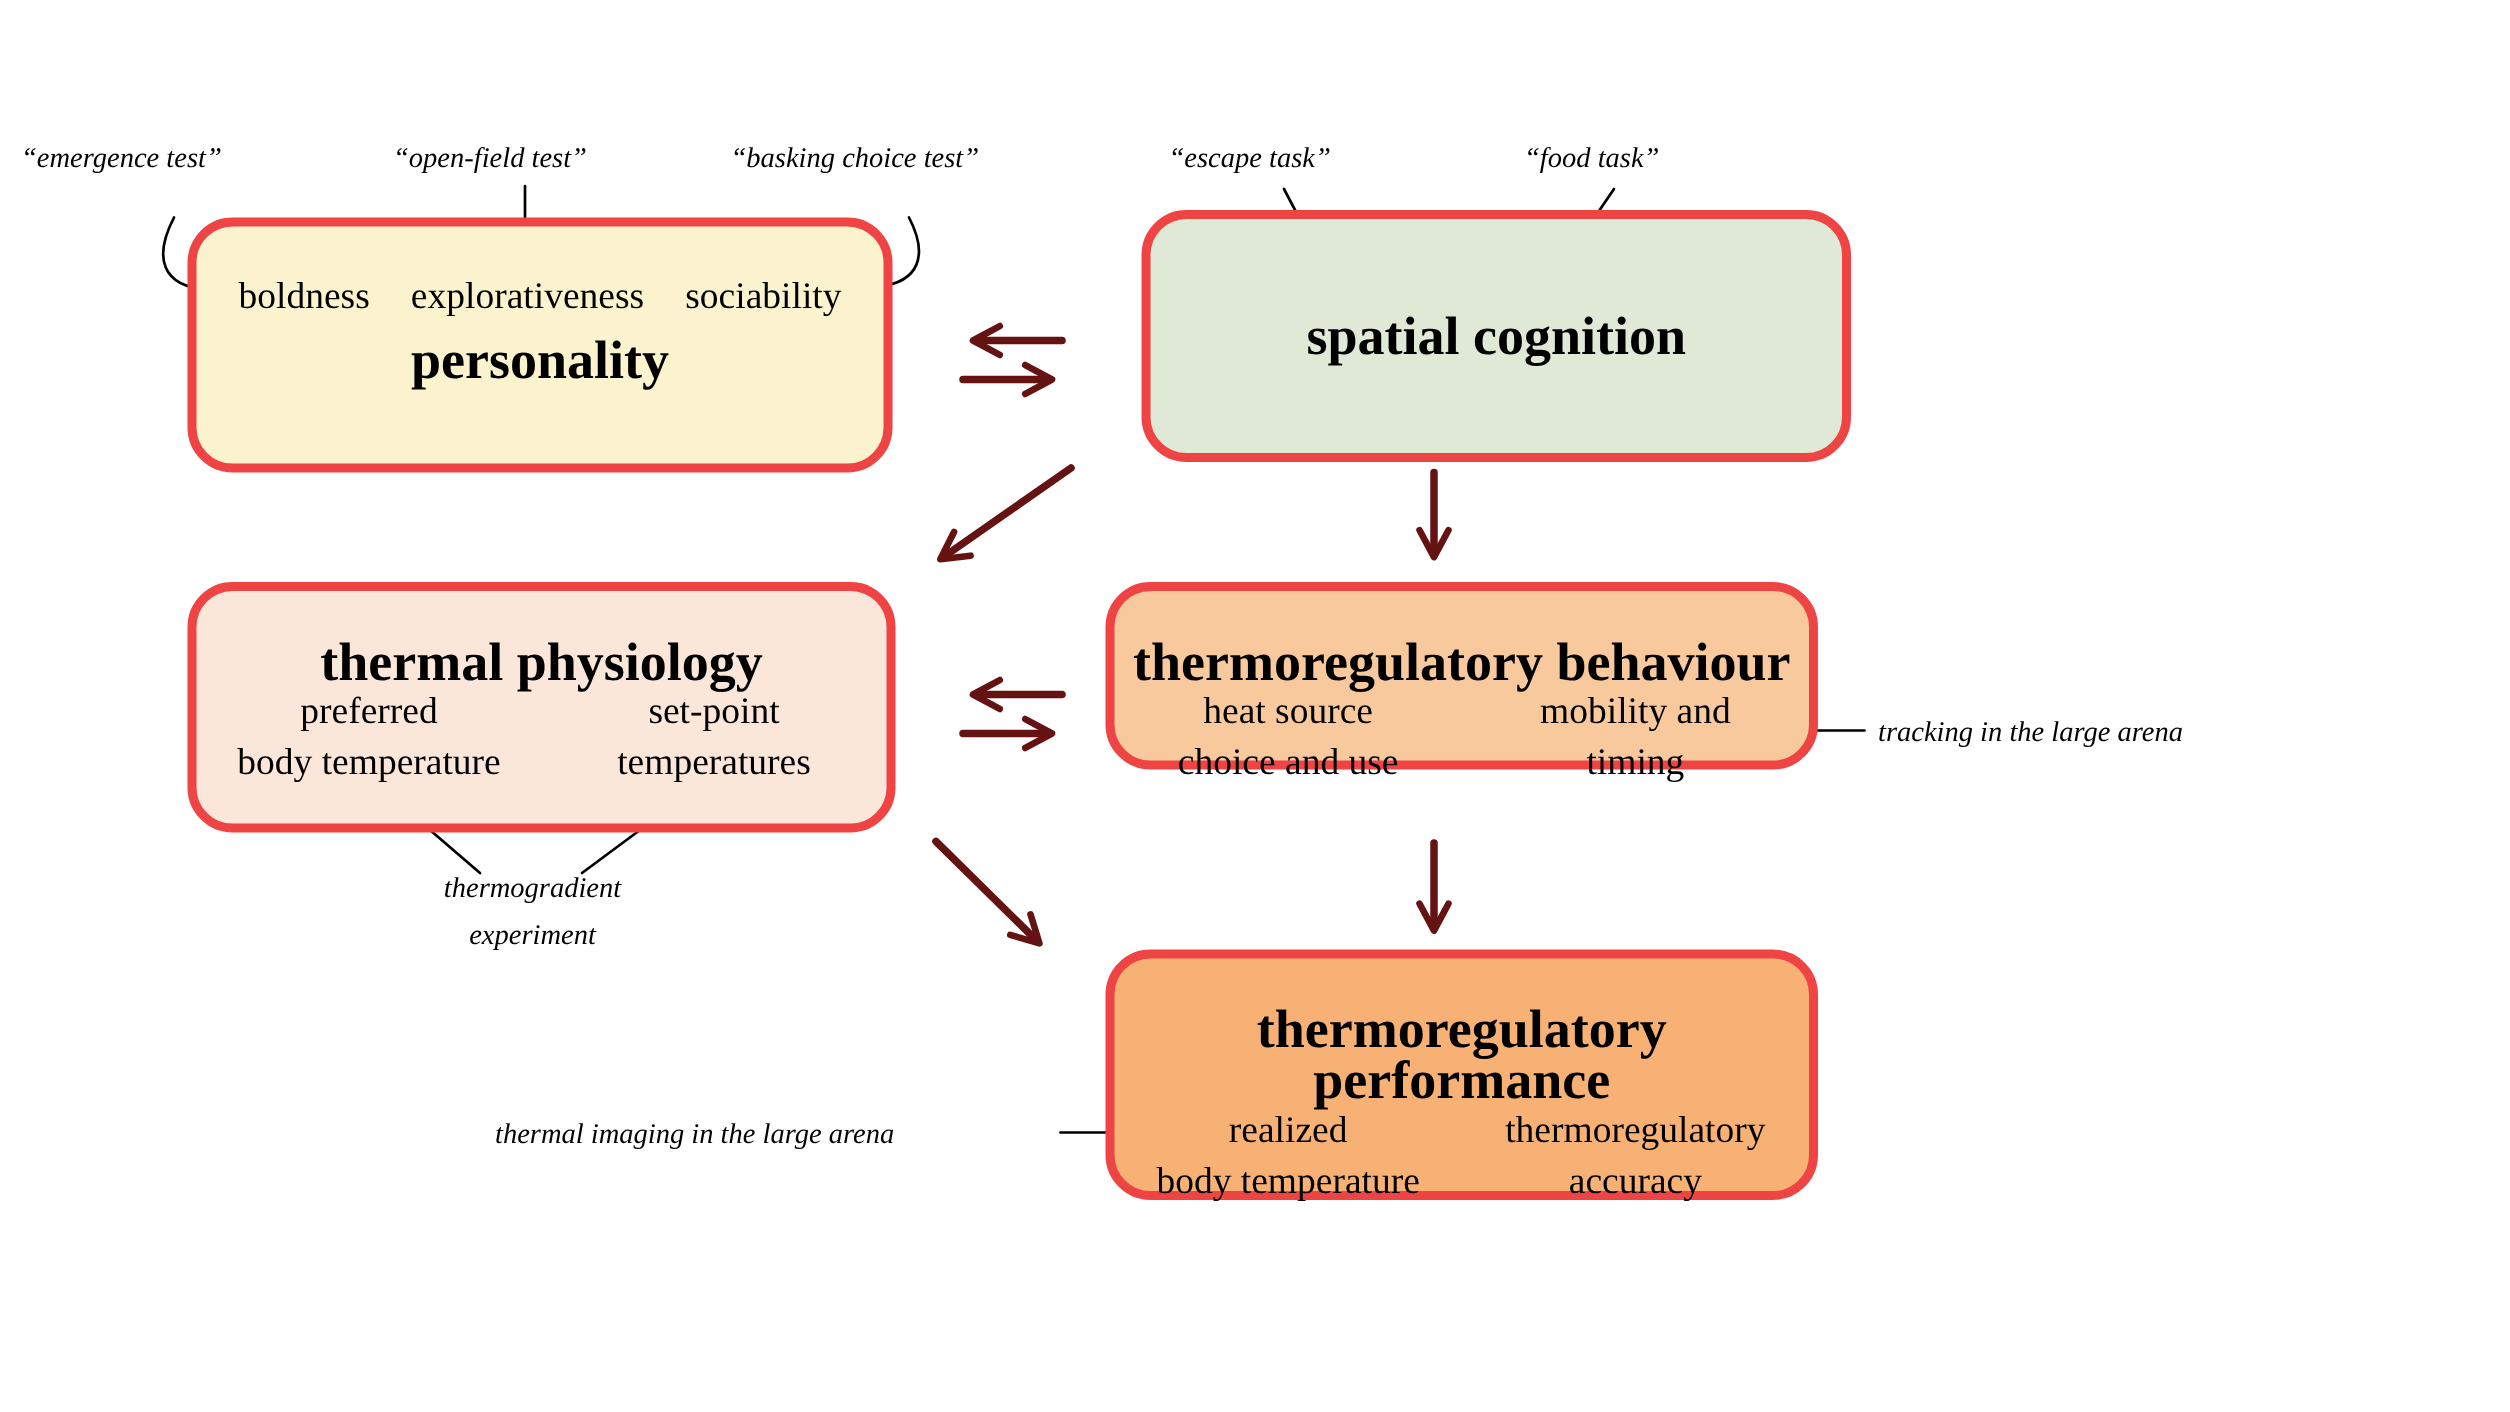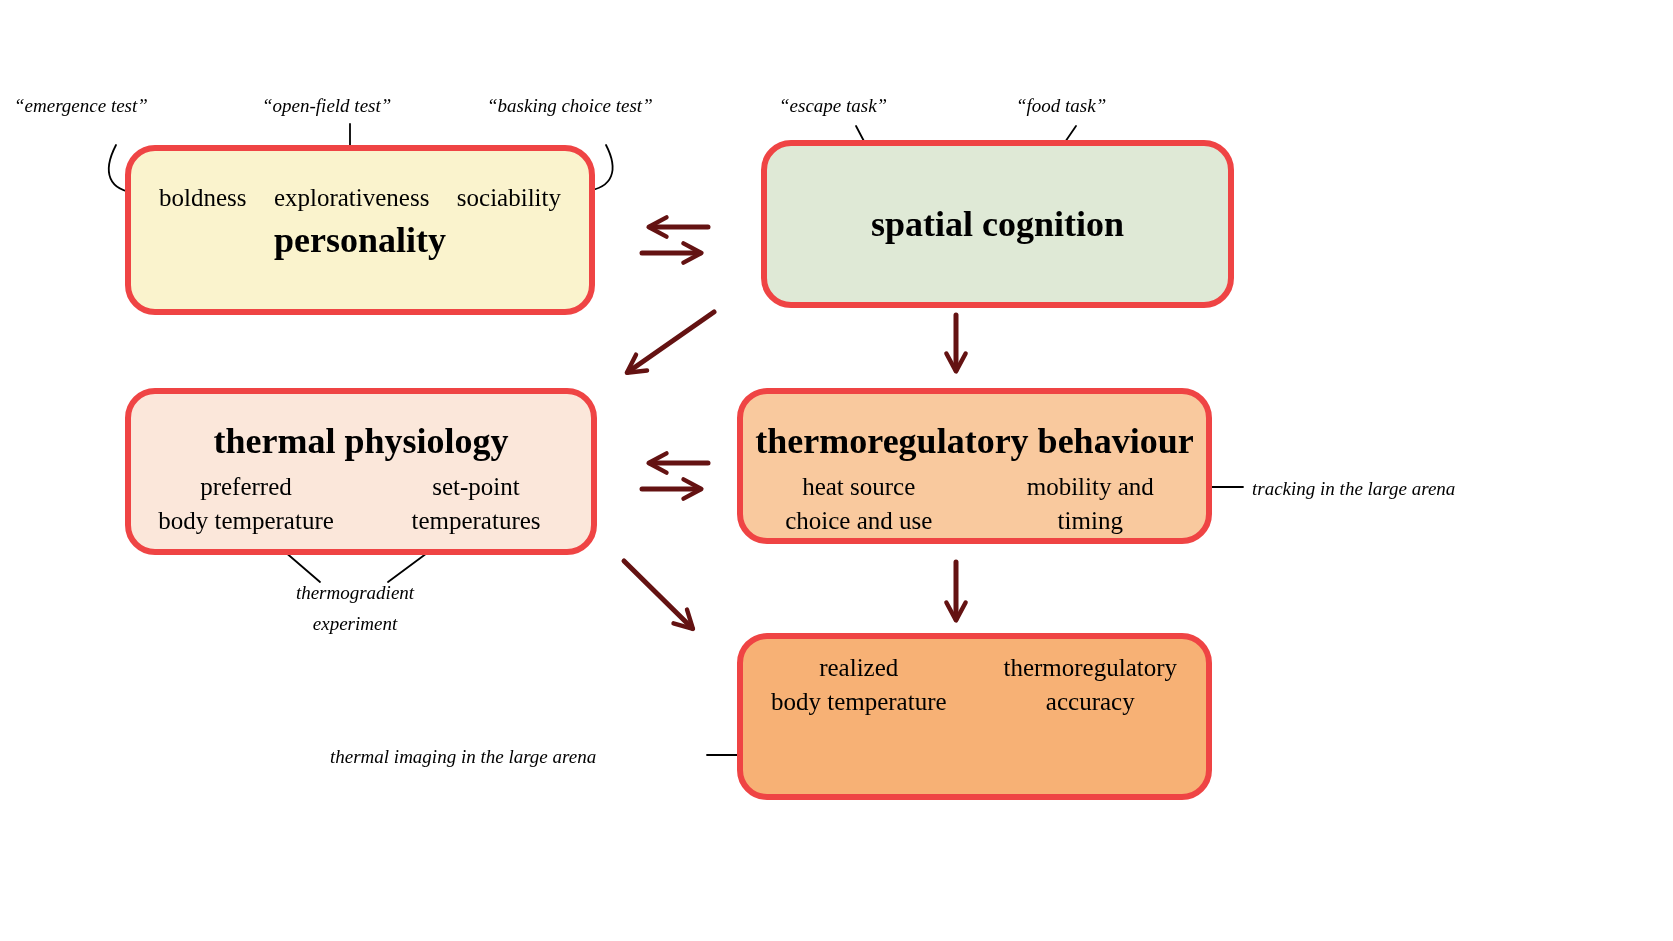--- a/index.html
+++ b/index.html
@@ -38,21 +38,20 @@
   }
   .traits-row {
     display: flex;
     justify-content: space-between;
     padding: 32px 28px 0 28px;
     font-size: 25px;
     line-height: 30px;
   }
   .items-row {
     display: flex;
-    margin-top: 12px;
   }
   .item {
     flex: 1;
     text-align: center;
     font-size: 25px;
     line-height: 34px;
     white-space: pre-line;
   }
   .center-all {
     display: flex;
@@ -137,31 +136,32 @@
   <div class="box" style="left: 125px; top: 388px; width: 472px; height: 167px; background-color: rgb(251, 231, 218);">
     <div class="box-title mt32">thermal physiology</div>
     <div class="items-row">
       <div class="item">preferred
 body temperature</div>
       <div class="item">set-point
 temperatures</div>
     </div>
   </div>
 
-  <div class="box" style="left: 737px; top: 388px; width: 475px; height: 156px; background-color: rgb(249, 201, 158);">
+  <div class="box" style="left: 737px; top: 388px; width: 475px; height: 125px; background-color: rgb(249, 201, 158);">
     <div class="box-title mt32">thermoregulatory behaviour</div>
     <div class="items-row">
       <div class="item">heat source
 choice and use</div>
       <div class="item">mobility and
 timing</div>
     </div>
   </div>
 
   <div class="box" style="left: 737px; top: 633px; width: 475px; height: 167px; background-color: rgb(247, 177, 117);">
+    <div class="box-title mt32">thermoregulatory performance</div>
     <div class="items-row">
       <div class="item">realized
 body temperature</div>
       <div class="item">thermoregulatory
 accuracy</div>
     </div>
   </div>
 
   <div class="annot" style="left:1252px; top:473px;">tracking in the large arena</div>
   <div class="annot multiline" style="left:243px; top:577px; width:224px;">thermogradient

